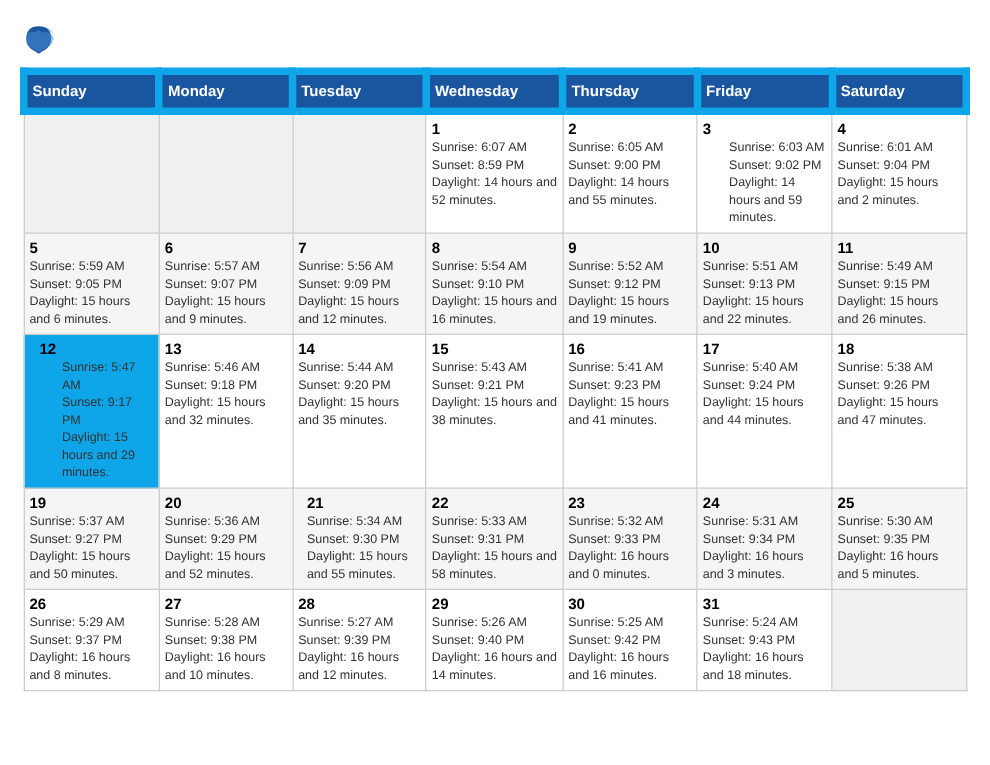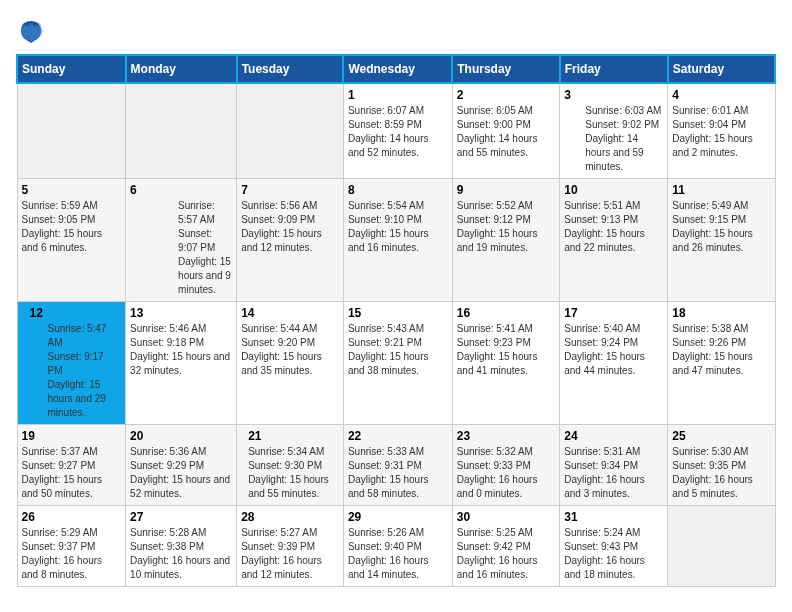--- a/index.html
+++ b/index.html
@@ -49,21 +49,21 @@
       border-collapse: collapse;
       font-size: 11px;
     }
     thead tr th {
       background-color: #1a56a0;
       color: #fff;
       padding: 6px 4px;
       text-align: left;
       font-size: 12px;
       font-weight: bold;
-      border: 2px solid #0ea5e9;
+      border: 6px solid #0ea5e9;
     }
     tbody tr td {
       border: 1px solid #ccc;
       padding: 4px 4px;
       vertical-align: top;
       width: 113px;
       min-height: 80px;
       background: #fff;
     }
     tbody tr:nth-child(odd) td {
@@ -151,21 +151,21 @@
       </tr>
       <tr>
         <td style="background: rgb(245, 245, 245);">
           <span class="day-num">5</span>
           <div class="day-info" style="white-space: pre-line;">Sunrise: 5:59 AM
 Sunset: 9:05 PM
 Daylight: 15 hours and 6 minutes.</div>
         </td>
         <td style="background: rgb(245, 245, 245);">
           <span class="day-num">6</span>
-          <div class="day-info" style="white-space: pre-line; margin-left: 48px;">Sunrise: 5:57 AM
+          <div class="day-info" style="white-space: pre-line;">Sunrise: 5:57 AM
 Sunset: 9:07 PM
 Daylight: 15 hours and 9 minutes.</div>
         </td>
         <td style="background: rgb(245, 245, 245);">
           <span class="day-num">7</span>
           <div class="day-info" style="white-space: pre-line;">Sunrise: 5:56 AM
 Sunset: 9:09 PM
 Daylight: 15 hours and 12 minutes.</div>
         </td>
         <td style="background: rgb(245, 245, 245);">

